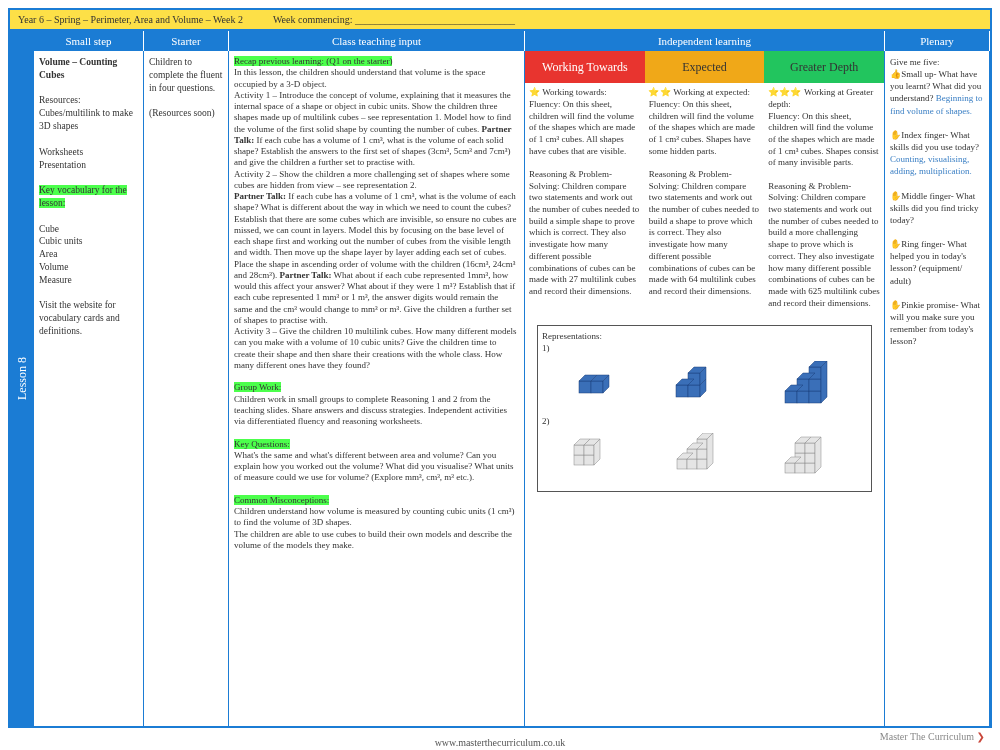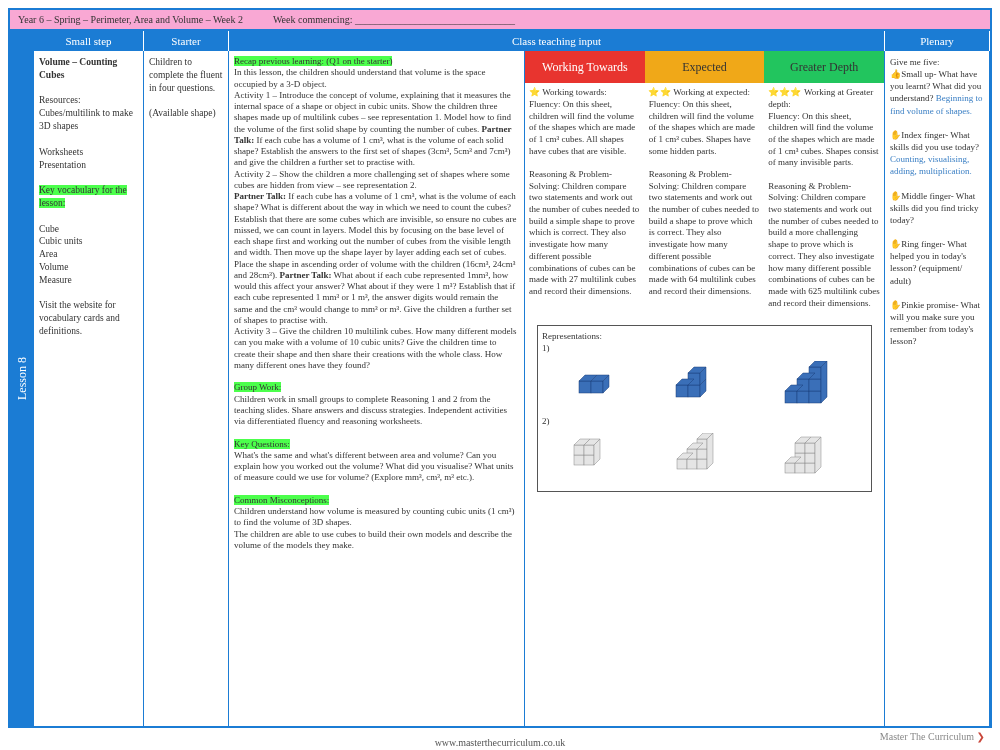--- a/index.html
+++ b/index.html
@@ -1,18 +1,18 @@
 <!DOCTYPE html>
 <html><head>
 <meta charset="utf-8">
 <style>
 *{box-sizing:border-box;margin:0;padding:0}
 body{font-family:'Comic Sans MS','Segoe Script',cursive;font-size:10px;color:#333;background:#fff;width:1000px;height:750px;position:relative}
 .page{border:2px solid #1b7cd4;margin:8px;height:720px;display:flex;flex-direction:column;position:relative}
-.topbar{background:#f9a8d4;border-bottom:2px solid #1b7cd4;padding:4px 8px;font-size:10px;display:flex}
+.topbar{background:#fde047;border-bottom:2px solid #1b7cd4;padding:4px 8px;font-size:10px;display:flex}
 .topbar span{margin-right:30px}
 .main{flex:1;display:flex;min-height:0}
 .tab{background:#1b7cd4;color:#fff;width:24px;display:flex;align-items:center;justify-content:center;font-size:12px}
 .tab span{writing-mode:vertical-rl;transform:rotate(180deg)}
 .grid{flex:1;display:flex;flex-direction:column;min-height:0}
 .headers{display:flex;background:#1b7cd4;color:#fff;font-size:11px}
 .headers>div{padding:4px;border-right:1px solid #fff;text-align:center}
 .c1{width:110px}
 .c2{width:85px}
 .c3{flex:1}
@@ -42,40 +42,41 @@
 </div>
 <div class="main">
 <div class="tab">
         <span>Lesson 8</span>
       </div>
 <div class="grid">
 <div class="headers">
 <div class="c1">Small step</div>
 <div class="c2">Starter</div>
 <div class="c3">Class teaching input</div>
+<div class="c4">Independent learning</div>
 <div class="c5">Plenary</div>
 </div>
 <div class="content">
 <div class="c1">
 <b>Volume – Counting Cubes</b><br><br>
 <span class="ul">Resources:</span><br>
 <span>Cubes/multilink to make 3D shapes</span><br><br>
 <span>Worksheets</span><br>
 <span>Presentation</span><br><br>
 <span class="hl">Key vocabulary for the lesson:</span><br><br>
 <span>Cube</span><br>
 <span>Cubic units</span><br>
 <span>Area</span><br>
 <span>Volume</span><br>
 <span>Measure</span><br><br>
 <span>Visit the website for vocabulary cards and definitions.</span>
 </div>
 <div class="c2">
 <span>Children to complete the fluent in four questions.</span><br><br>
-<span>(Available shape)</span>
+<span>(Resources soon)</span>
 </div>
 <div class="c3" style="font-size:9px;line-height:1.25">
 <span class="hl">Recap previous learning: (Q1 on the starter)</span><br>
 <span>In this lesson, the children should understand that volume is the space occupied by a 3-D object.</span><br>
 <span>Activity 1 – Introduce the concept of volume, explaining that it measures the internal space of a shape or object in cubic units. Show the children three shapes made up of multilink cubes – see representation 1. Model how to find the volume of the first solid shape by counting the number of cubes. </span><b class="ul">Partner Talk:</b><span> If each cube has a volume of 1 cm³, what is the volume of each solid shape? Establish the answers to the first set of shapes (3cm³, 5cm³ and 7cm³) and give the children a further set to practise with.</span><br>
 <span>Activity 2 – Show the children a more challenging set of shapes where some cubes are hidden from view – see representation 2.</span><br>
 <b class="ul">Partner Talk:</b><span> If each cube has a volume of 1 cm³, what is the volume of each shape? What is different about the way in which we need to count the cubes? Establish that there are some cubes which are invisible, so ensure no cubes are missed, we can count in layers. Model this by focusing on the base level of each shape first and working out the number of cubes from the visible length and width. Then move up the shape layer by layer adding each set of cubes. Place the shape in ascending order of volume with the children (16cm³, 24cm³ and 28cm³). </span><b class="ul">Partner Talk:</b><span> What about if each cube represented 1mm³, how would this affect your answer? What about if they were 1 m³? Establish that if each cube represented 1 mm³ or 1 m³, the answer digits would remain the same and the cm³ would change to mm³ or m³. Give the children a further set of shapes to practise with.</span><br>
 <span>Activity 3 – Give the children 10 multilink cubes. How many different models can you make with a volume of 10 cubic units? Give the children time to create their shape and then share their creations with the whole class. How many different ones have they found?</span><br><br>
 <span class="hl">Group Work:</span><br>
 <span>Children work in small groups to complete Reasoning 1 and 2 from the teaching slides. Share answers and discuss strategies. Independent activities via differentiated fluency and reasoning worksheets.</span><br><br>

